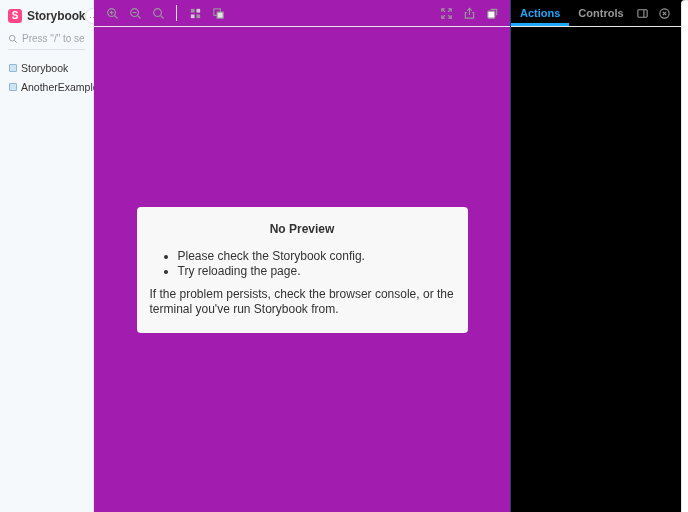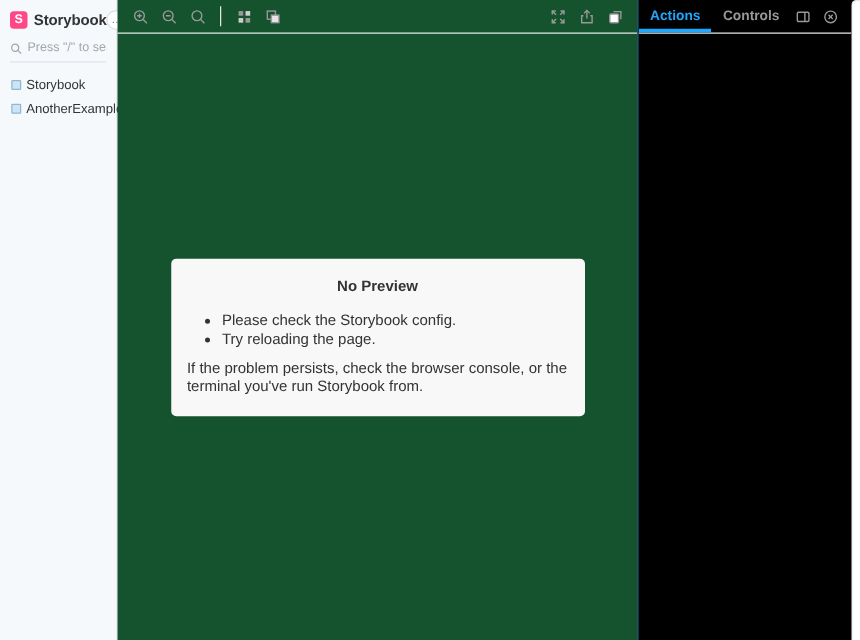--- a/index.html
+++ b/index.html
@@ -52,21 +52,21 @@
     display: flex; align-items: center; gap: 4px;
     padding: 2px 1px; border-radius: 3px; cursor: pointer;
   }
   .story-item-icon {
     width: 8px; height: 8px; border-radius: 1px;
     background: #CDE4F5; border: 1px solid #8FB7D4; flex-shrink: 0;
   }
   .story-item-label { font-size: 10.5px; color: #333; white-space: nowrap; }
 
   
-  .canvas-col { flex: 1; display: flex; flex-direction: column; background: #14532d; min-width: 0; }
+  .canvas-col { flex: 1; display: flex; flex-direction: column; background: #a21caf; min-width: 0; }
   .canvas-toolbar {
     height: 27px; min-height: 27px;
     border-bottom: 1px solid #E8E8E8;
     display: flex; align-items: center; justify-content: space-between;
     padding: 0 8px;
   }
   .tool-group { display: flex; align-items: center; gap: 3px; }
   .tool-btn {
     width: 20px; height: 20px; border-radius: 3px;
     display: flex; align-items: center; justify-content: center;

